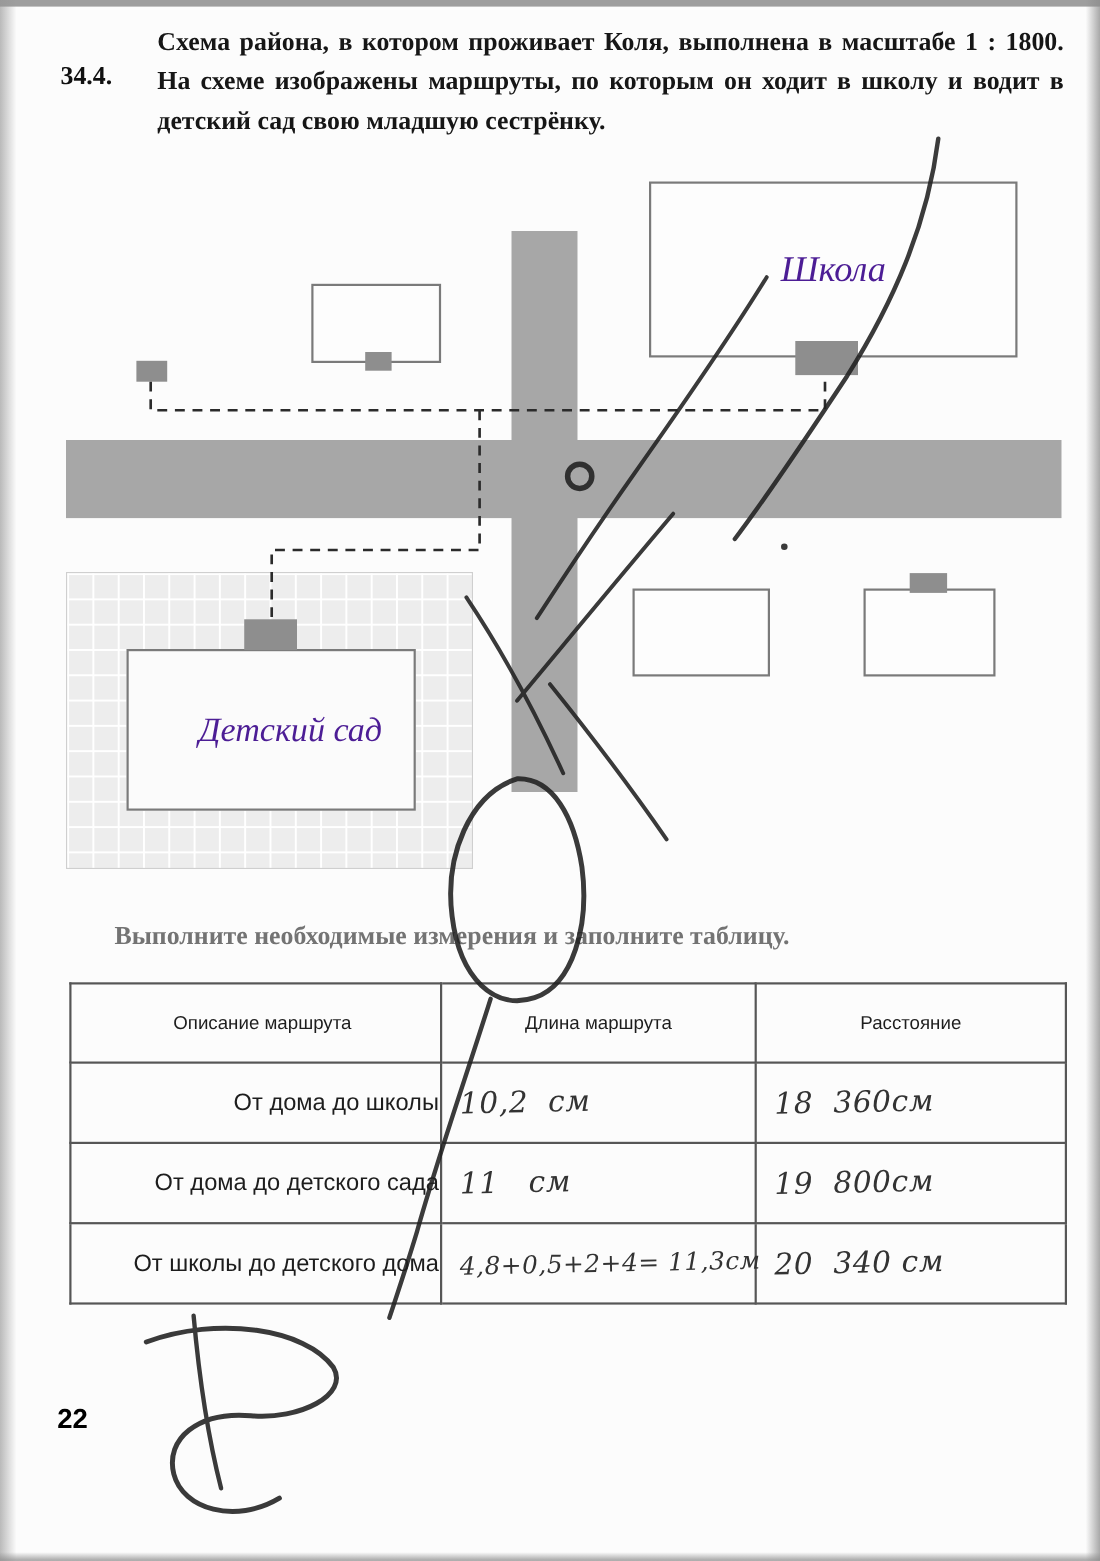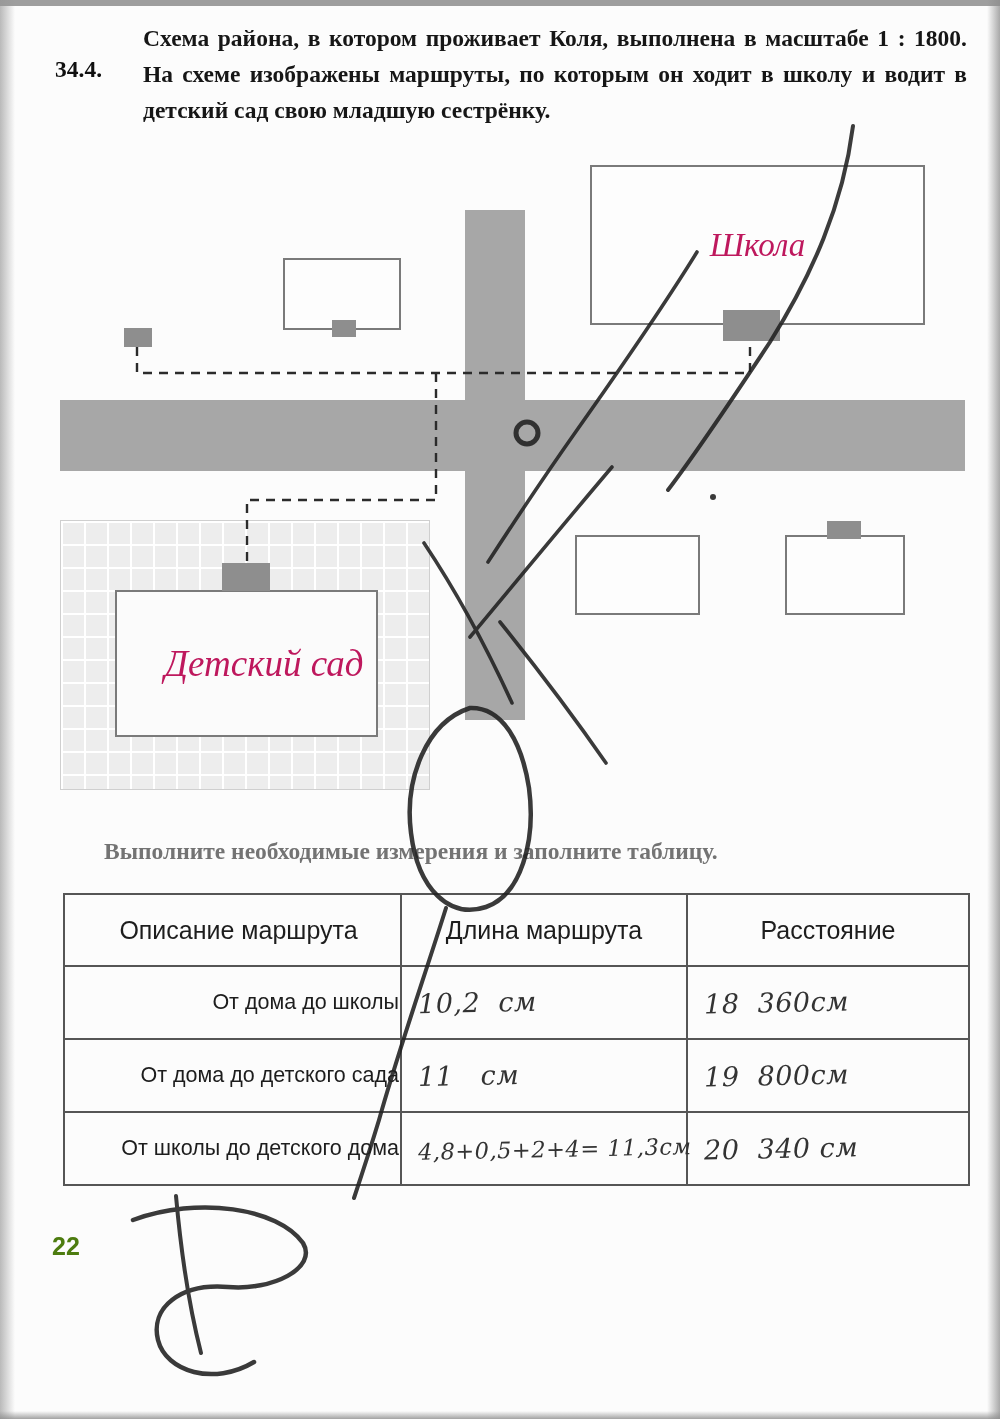--- a/index.html
+++ b/index.html
@@ -40,24 +40,24 @@
 
   .site-kg {
     position:absolute; left:60px; top:520px; width:370px; height:270px; box-sizing:border-box;
     background-color:#ededed;
     background-image:linear-gradient(#ffffff 2px, transparent 2px),
                      linear-gradient(90deg, #ffffff 2px, transparent 2px);
     background-size:23px 23px; border:1px solid #cfcfcf;
   }
   .b-kg { left:115px; top:590px; width:263px; height:147px; background:#fbfbfb; }
 
-  .map-label { font-style:italic; color:#be185d;text-align:right; }
+  .map-label { font-style:italic; color:#4c1d95;text-align:right; }
   .lbl-kolya  { font-size:29px; }
   .lbl-school { font-size:33px; }
-  .lbl-kg     { font-size:37px;margin-left:35px; }
+  .lbl-kg     { font-size:31px;margin-left:35px; }
 
   .entrance { position:absolute; background:#8e8e8e; z-index:5; }
   .e-kolya  { left:124px; top:328px; width:28px; height:19px; }
   .e-neigh  { left:332px; top:320px; width:24px; height:17px; }
   .e-school { left:723px; top:310px; width:57px; height:31px; }
   .e-kg     { left:222px; top:563px; width:48px; height:28px; }
   .e-small2 { left:827px; top:521px; width:34px; height:18px; }
 
   .overlay { position:absolute; left:0; top:0; width:1000px; height:1419px; z-index:40; pointer-events:none; }
 
@@ -67,32 +67,32 @@
     font-weight:700; font-size:23.5px; color:#737373;
   }
 
   
   .measure-table {
     position:absolute; left:63px; top:893px; width:905px;
     border-collapse:collapse; table-layout:fixed; z-index:10;
   }
   .measure-table th, .measure-table td { border:2px solid #565656; vertical-align:middle; }
   .measure-table th { height:68px; font-family:"Liberation Sans", sans-serif; font-weight:400;
-                      font-size:25px; color:#1d1d1d; text-align:center; }
+                      font-size:17px; color:#1d1d1d; text-align:center; }
   .measure-table td { height:69px; }
   .c1 { width:337px; } .c2 { width:286px; } .c3 { width:282px; }
   .th-desc, .desc { text-align:right; padding-left:13px; }
   .desc { font-family:"Liberation Sans", sans-serif; font-size:21.5px; color:#1d1d1d; }
   .hw-cell { padding-left:16px; }
   .hw { font-family:"DejaVu Serif", serif; font-style:italic; font-size:27px; color:#333;
         white-space:pre; display:inline-block; transform:rotate(-1.2deg); letter-spacing:.5px; }
   .hw-sum { font-size:22.5px; }
 
-  .page-number { position:absolute; left:52px; top:1232px; font-family:"Liberation Sans", sans-serif;
-                 font-weight:700; font-size:25px; color:#4d7c0f; }
+  .page-number { position:absolute; left:52px; top:1276px; font-family:"Liberation Sans", sans-serif;
+                 font-weight:700; font-size:25px; color:#000000; }
 </style>
 </head>
 <body>
 
 <div id="page">
 
   <div class="edge-top"></div>
   <div class="edge-left"></div>
   <div class="edge-right"></div>
   <div class="edge-bottom"></div>

